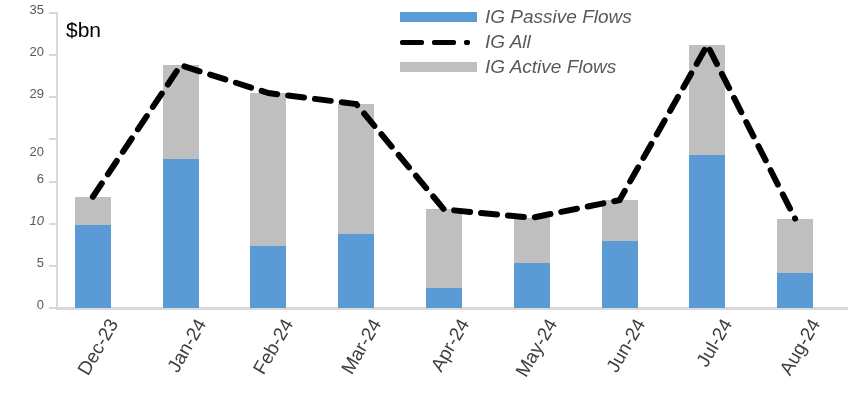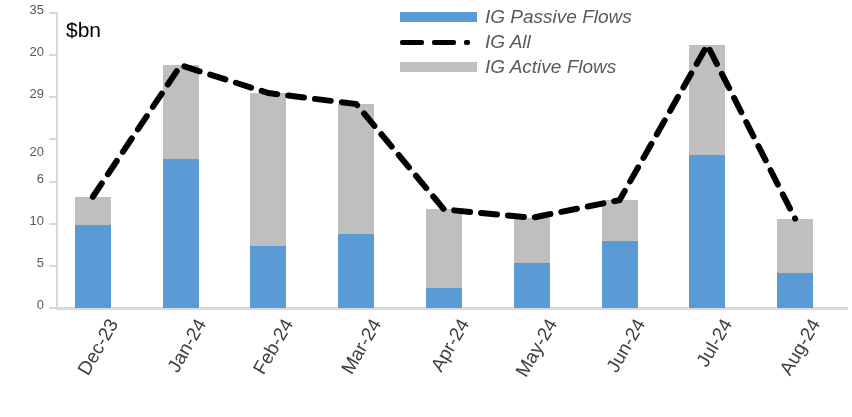--- a/index.html
+++ b/index.html
@@ -63,21 +63,21 @@
       <div class="ytick" style="top: 222.714px;"></div>
       <div class="ytick" style="top: 180.571px;"></div>
       <div class="ytick" style="top: 138.429px;"></div>
       <div class="ytick" style="top: 96.2857px;"></div>
       <div class="ytick" style="top: 54.1429px;"></div>
       <div class="ytick" style="top: 12px;"></div>
     </div>
   <div id="ylabels">
       <div class="ylabel" style="top: 298px; left: 4px; width: 40px;">0</div>
       <div class="ylabel" style="top: 255.857px; left: 4px; width: 40px;">5</div>
-      <div class="ylabel" style="top: 213.714px; left: 4px; width: 40px;">10</div>
+      <div class="ylabel" style="top: 213.714px; left: 4px; width: 40px; font-style: italic;">10</div>
       <div class="ylabel" style="top: 171.571px; left: 4px; width: 40px;">6</div>
       <div class="ylabel" style="top: 129.429px; left: 4px; width: 40px; margin-top: 16px;">20</div>
       <div class="ylabel" style="top: 87.2857px; left: 4px; width: 40px;">29</div>
       <div class="ylabel" style="top: 45.1429px; left: 4px; width: 40px;">20</div>
       <div class="ylabel" style="top: 3px; left: 4px; width: 40px;">35</div>
     </div>
 
   <div class="xaxis-line"></div>
   <div id="xlabels">
       <div class="xlabel" style="left: 103.889px;">Dec-23</div>

